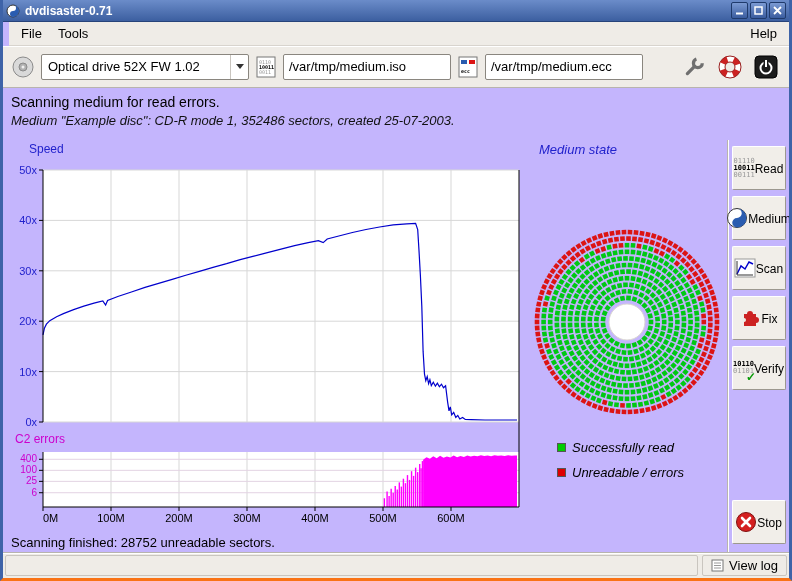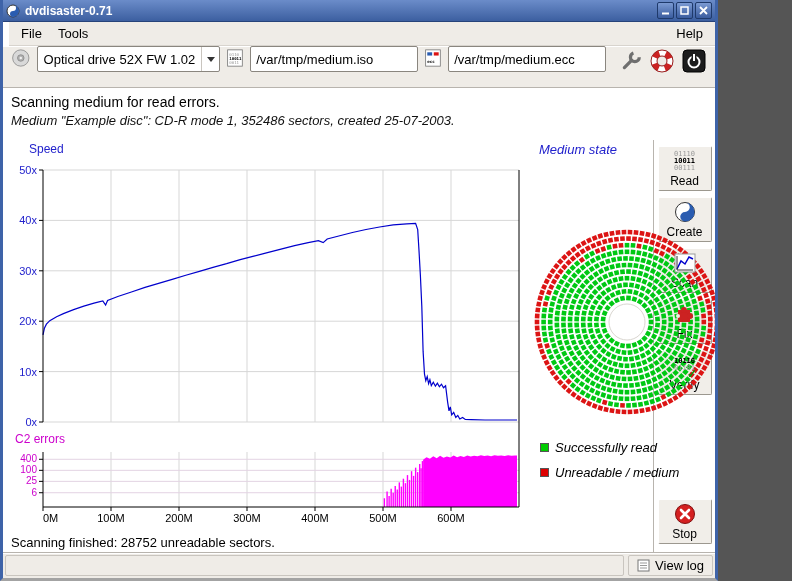--- a/index.html
+++ b/index.html
@@ -1,20 +1,20 @@
 <!DOCTYPE html>
 <html><head>
 <meta charset="utf-8">
 <style>
   * { box-sizing: border-box; margin: 0; padding: 0; }
   body { font-family: "Liberation Sans", sans-serif; background:#555; }
   .window {
-    width: 718px; height: 581px; position: relative;
-    background: #ffffff;
-    border-left: 3px solid #3e63a8; border-right: 3px solid #3e63a8; border-bottom: 3px solid #a3a3a3;
+    width: 792px; height: 581px; position: relative;
+    background: #c4b5fd;
+    border-left: 3px solid #3e63a8; border-right: 3px solid #3e63a8; border-bottom: 3px solid #f97316;
     display: flex; flex-direction: column;
   }
   
   .titlebar {
     height: 22px; flex: 0 0 22px;
     background: linear-gradient(180deg,#6b8cc9,#3c5fa0);
     display: flex; align-items: center; padding: 0 3px;
     border-bottom: 1px solid #27437a;
   }
   .titlebar .title { color:#fff; font-weight:bold; font-size:12px; margin-left:5px; flex:1; text-shadow:1px 1px 1px #1d3softened;}
@@ -25,21 +25,21 @@
   }
   
   .menubar {
     height: 24px; flex: 0 0 24px; display:flex; align-items:center;
     background:#efece7; border-bottom:1px solid #d8d4ce; padding:0 4px; font-size:13px;margin-left:6px;
   }
   .menu-item { padding: 3px 8px; }
   .menu-help { margin-left:auto; padding:15px 8px; }
   
   .toolbar {
-    height: 42px; flex: 0 0 42px; display:flex; align-items:flex-start; gap:6px;
+    height: 42px; flex: 0 0 42px; display:flex; align-items:center; gap:6px;
     padding: 0 8px; background:#efece7;
     border-bottom:1px solid #b8b4ae; box-shadow: 0 1px 0 #ffffff inset;
   }
   .combo {
     display:flex; align-items:center; height:26px; background:#fff;
     border:1px solid #8a867f; border-radius:2px; width:208px;
   }
   .combo .combo-text { flex:1; padding:0 6px; font-size:13px; white-space:nowrap; overflow:hidden;}
   .combo .combo-arrow { width:18px; height:100%; border-left:1px solid #c9c5bf; display:flex;align-items:center;justify-content:center;}
   .arrow-down { width:0;height:0;border-left:4px solid transparent;border-right:4px solid transparent;border-top:5px solid #333; }
@@ -57,32 +57,32 @@
   
   .body-row { flex:1; display:flex; overflow:hidden; }
   .left-col { width:726px; display:flex; flex-direction:column; }
   .main { position:relative; flex:1; }
   .scan-status {
     position:absolute; left:8px; bottom:2px; font-size:13px; color:#000;
   }
   
   .medium-panel { position:absolute; left:530px; top:0; width:196px; height:100%;font-style:italic; }
   .medium-title { color:#2222cc; font-size:13px; padding:2px 6px; }
-  .legend-row { position:absolute; left:7px; display:flex; align-items:center; gap:6px; font-size:13px; }
+  .legend-row { position:absolute; left:24px; display:flex; align-items:center; gap:6px; font-size:13px; }
   .legend-swatch { width:9px; height:9px; border:1px solid #555; }
   
   .sidebar {
     width:62px; flex:0 0 62px; border-left:1px solid #b8b4ae; box-shadow:1px 0 0 #ffffff inset;
     display:flex; flex-direction:column; align-items:center; padding-top:6px;
   }
   .side-btn {
     width:54px; min-height:44px; margin-bottom:6px;
     background:#f2efe b; background:#f1eee9;
     border:1px solid #9c988f; border-top-color:#fff; border-left-color:#fff; border-radius:2px;
-    display:flex; flex-direction:column; align-items:center; justify-content:center; padding:2px 0;
+    display:flex; align-items:center; justify-content:center; padding:2px 0;
   }
   .side-btn .lbl { font-size:12px; color:#000; margin-top:1px; }
   .side-btn .icon-wrap { height:24px; display:flex; flex-direction:column; align-items:center; justify-content:center; position:relative;}
   .bin-row { font-family:"DejaVu Sans Mono",monospace; font-size:7px; line-height:7px; color:#999; letter-spacing:0; }
   .bin-row.mid { color:#000; font-weight:bold; }
   .stop-wrap { margin-top:auto; margin-bottom:8px; }
   
   .footer {
     height:26px; flex:0 0 26px; display:flex; align-items:stretch;
     border-top:1px solid #b8b4ae; box-shadow:0 1px 0 #ffffff inset; background:#efece7;
@@ -941,21 +941,21 @@
               <rect x="-2.3" y="-2.3" width="4.6" height="4.6" fill="#dc1414" transform="translate(182.2,144.1) rotate(348.5)"></rect>
               <rect x="-2.3" y="-2.3" width="4.6" height="4.6" fill="#dc1414" transform="translate(183.2,150.0) rotate(352.3)"></rect>
               <rect x="-2.3" y="-2.3" width="4.6" height="4.6" fill="#dc1414" transform="translate(183.8,156.0) rotate(356.2)"></rect>
             </svg>
           <div class="legend-row" style="top:300px;">
             <span class="legend-swatch" style="background-color: rgb(0, 204, 0);"></span>
             <span>Successfully read</span>
           </div>
           <div class="legend-row" style="top:325px;">
             <span class="legend-swatch" style="background-color: rgb(221, 0, 0);"></span>
-            <span>Unreadable / medium</span>
+            <span>Unreadable / errors</span>
           </div>
         </div>
 
         <div class="scan-status">Scanning finished: 28752 unreadable sectors.</div>
       </div>
     </div>
 
     <div class="sidebar">
       <div class="side-btn">
         <div class="icon-wrap">
@@ -967,21 +967,21 @@
       </div>
       <div class="side-btn">
         <div class="icon-wrap">
           <svg width="22" height="22" viewBox="0 0 22 22">
             <circle cx="11" cy="11" r="9.5" fill="#fff" stroke="#333"></circle>
             <path d="M11,1.5 a9.5,9.5 0 0 1 0,19 a4.75,4.75 0 0 1 0,-9.5 a4.75,4.75 0 0 0 0,-9.5 z" fill="#2a5cb0"></path>
             <circle cx="11" cy="6.2" r="1.4" fill="#fff"></circle>
               <circle cx="11" cy="15.8" r="1.4" fill="#2a5cb0"></circle>
           </svg>
         </div>
-        <span class="lbl">Create</span>
+        <span class="lbl">Medium</span>
       </div>
       <div class="side-btn">
         <div class="icon-wrap">
           <svg width="22" height="20" viewBox="0 0 22 20">
             <rect x="1" y="1" width="20" height="18" fill="#fff" stroke="#999"></rect>
             <polyline points="3,16 7,8 11,11 15,4 19,6" fill="none" stroke="#0000cc" stroke-width="1.5"></polyline>
             <line x1="3" y1="17" x2="19" y2="17" stroke="#333"></line>
               <line x1="3" y1="3" x2="3" y2="17" stroke="#333"></line>
           </svg>
         </div>

